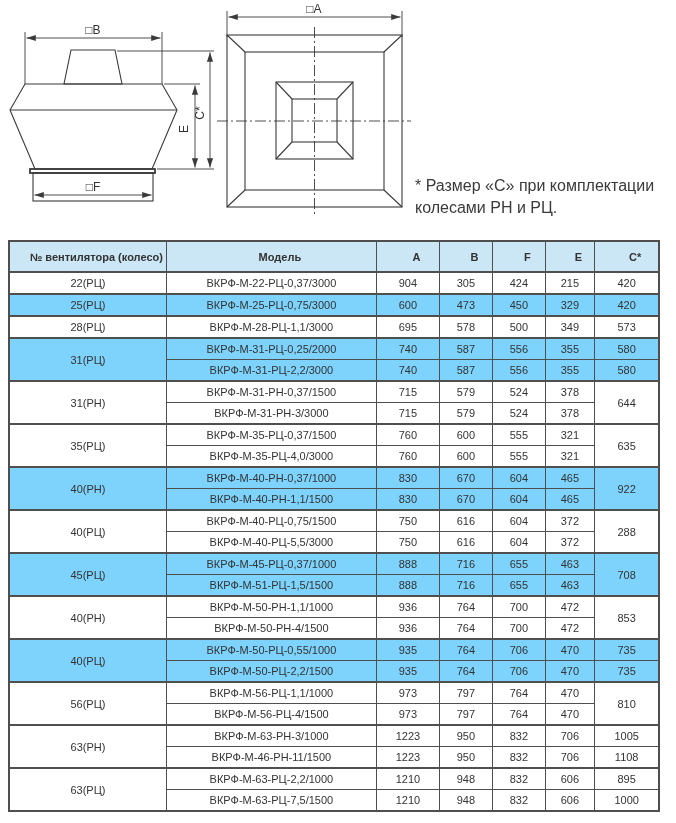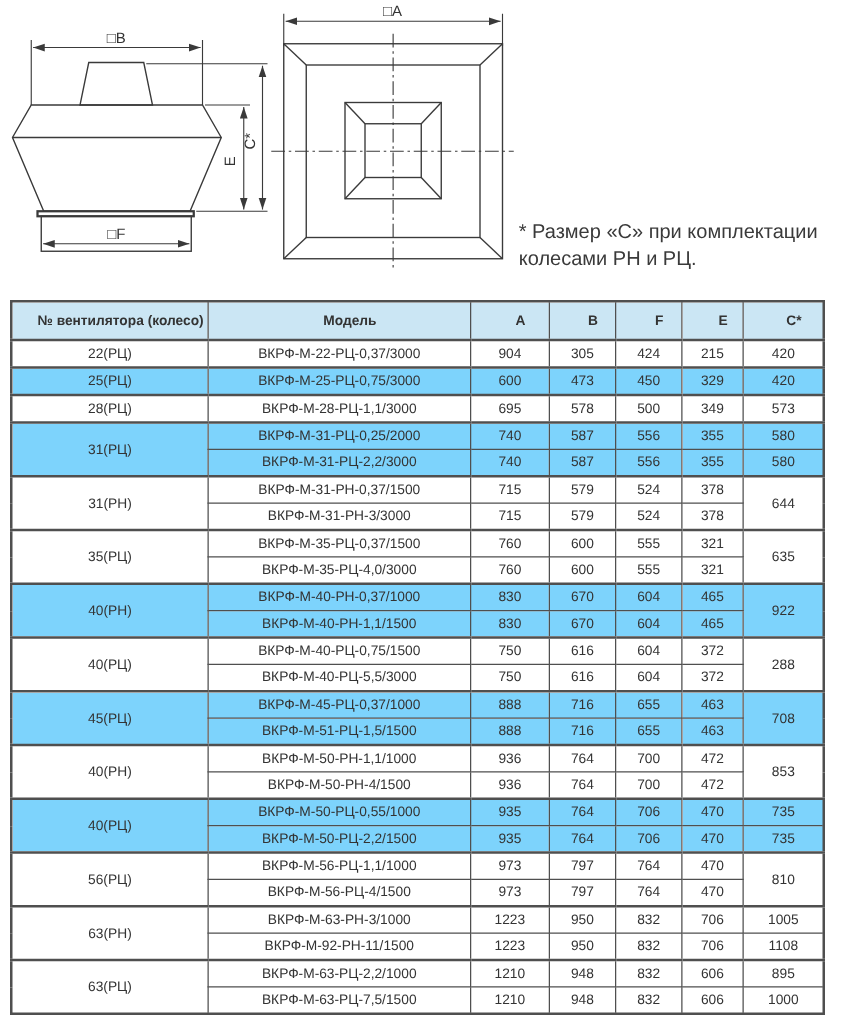--- a/index.html
+++ b/index.html
@@ -306,21 +306,21 @@
         <tr class="gstart">
           <td rowspan="2">63(РН)</td>
           <td>ВКРФ-М-63-РН-3/1000</td>
           <td>1223</td>
           <td>950</td>
           <td>832</td>
           <td>706</td>
           <td>1005</td>
         </tr>
         <tr>
-          <td>ВКРФ-М-92-РН-11/1500</td>
+          <td>ВКРФ-М-46-РН-11/1500</td>
           <td>1223</td>
           <td>950</td>
           <td>832</td>
           <td>706</td>
           <td>1108</td>
         </tr>
         <tr class="gstart">
           <td rowspan="2">63(РЦ)</td>
           <td>ВКРФ-М-63-РЦ-2,2/1000</td>
           <td>1210</td>

